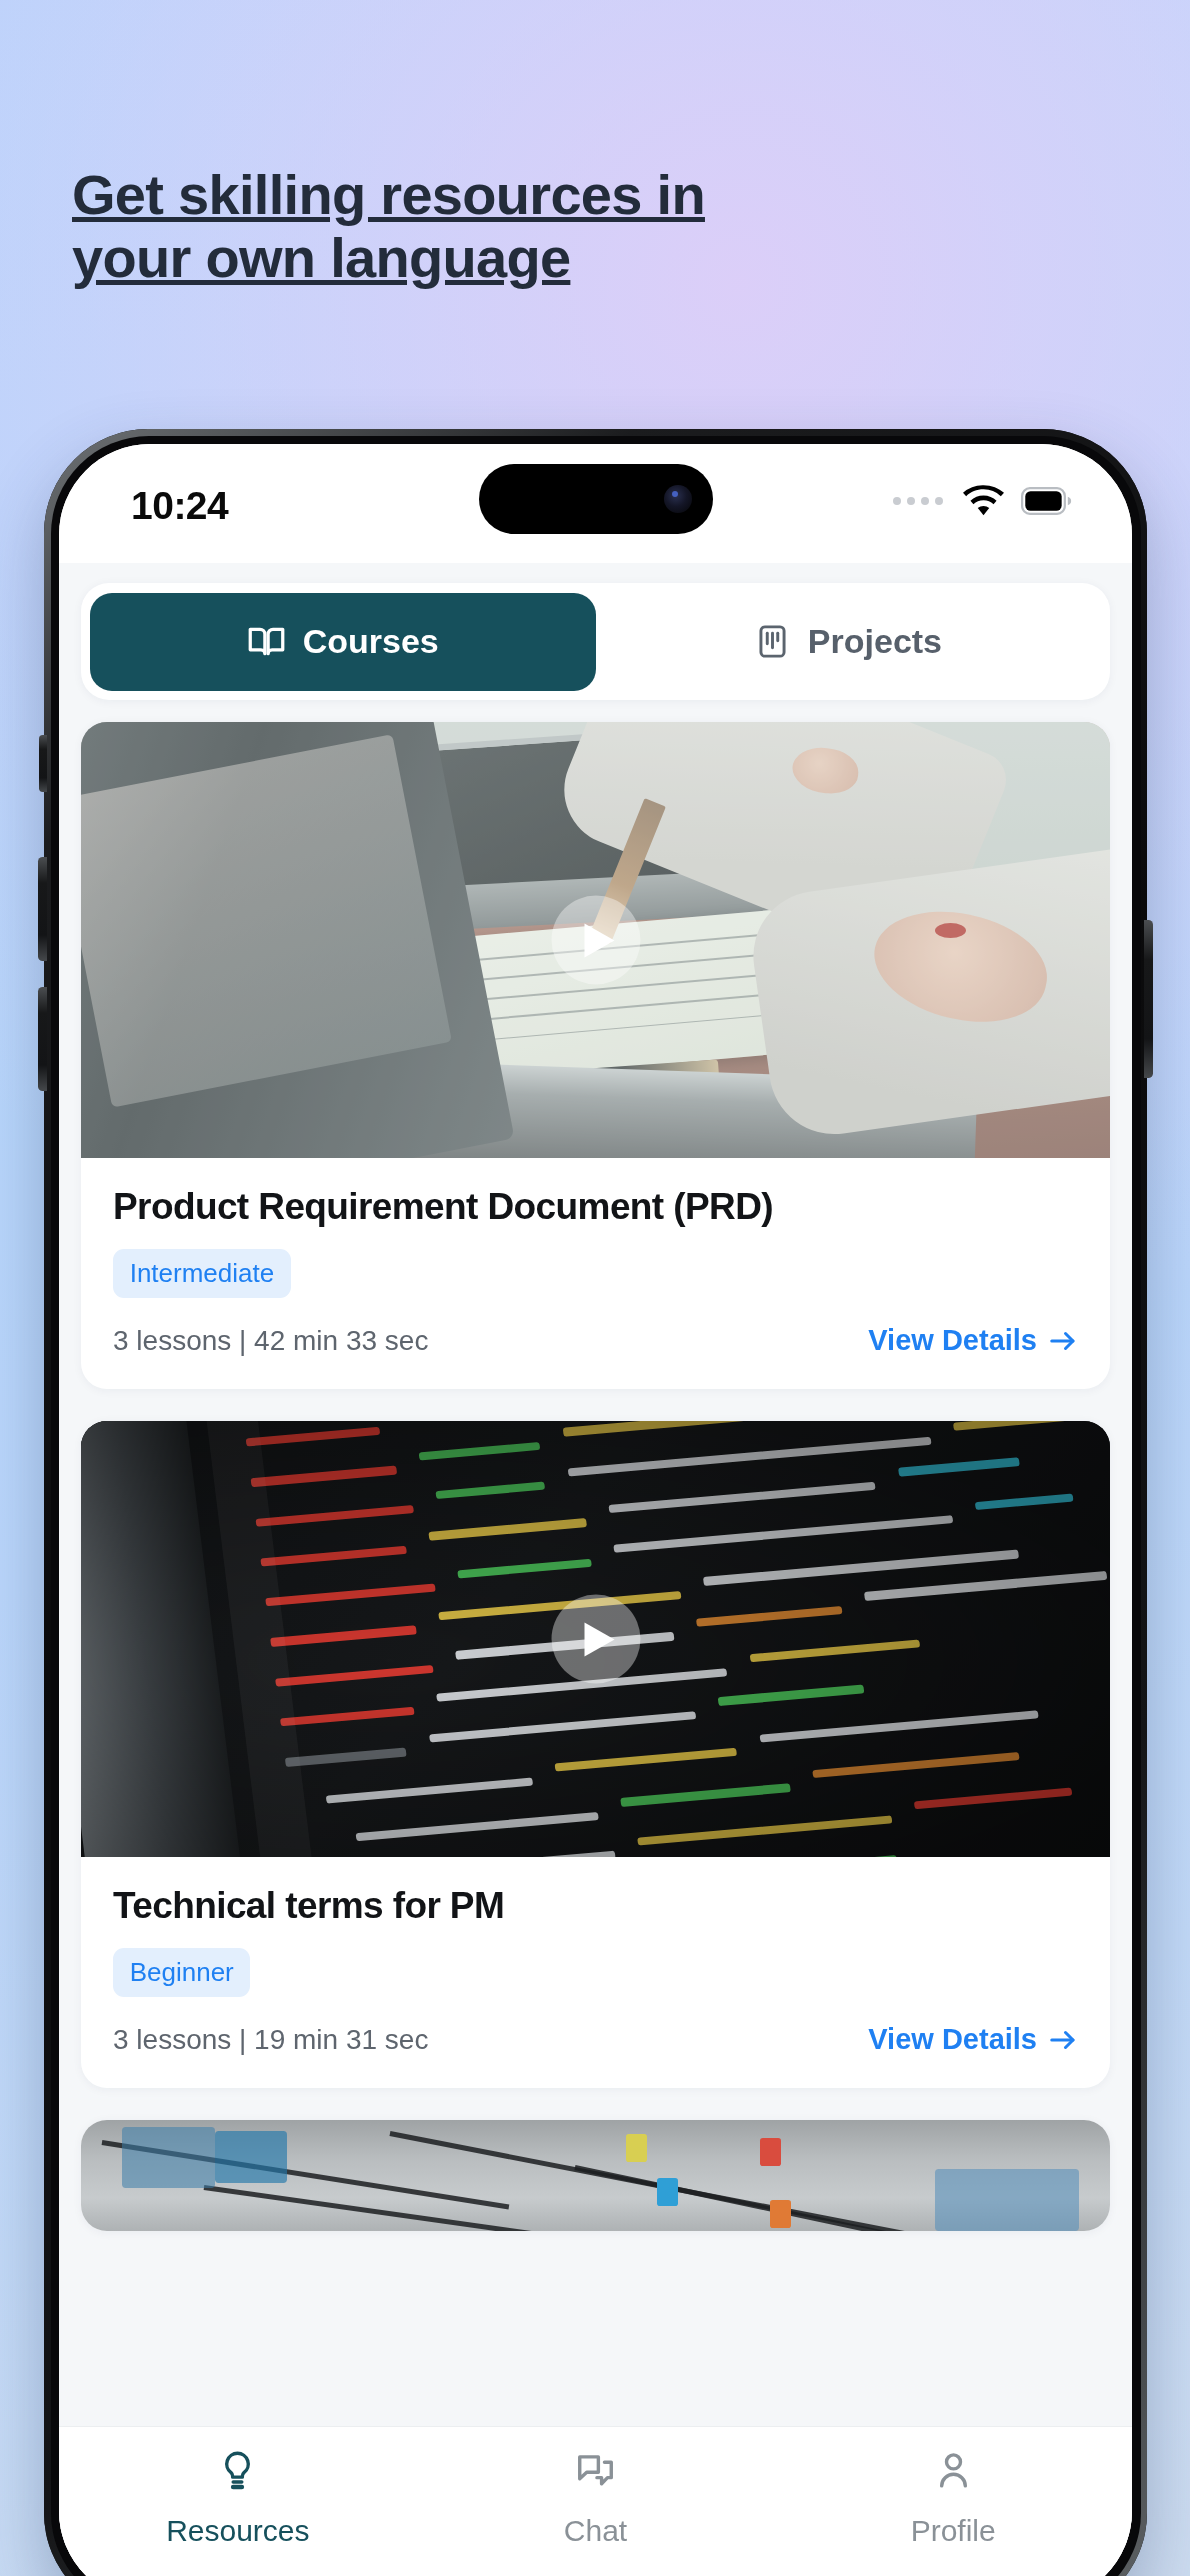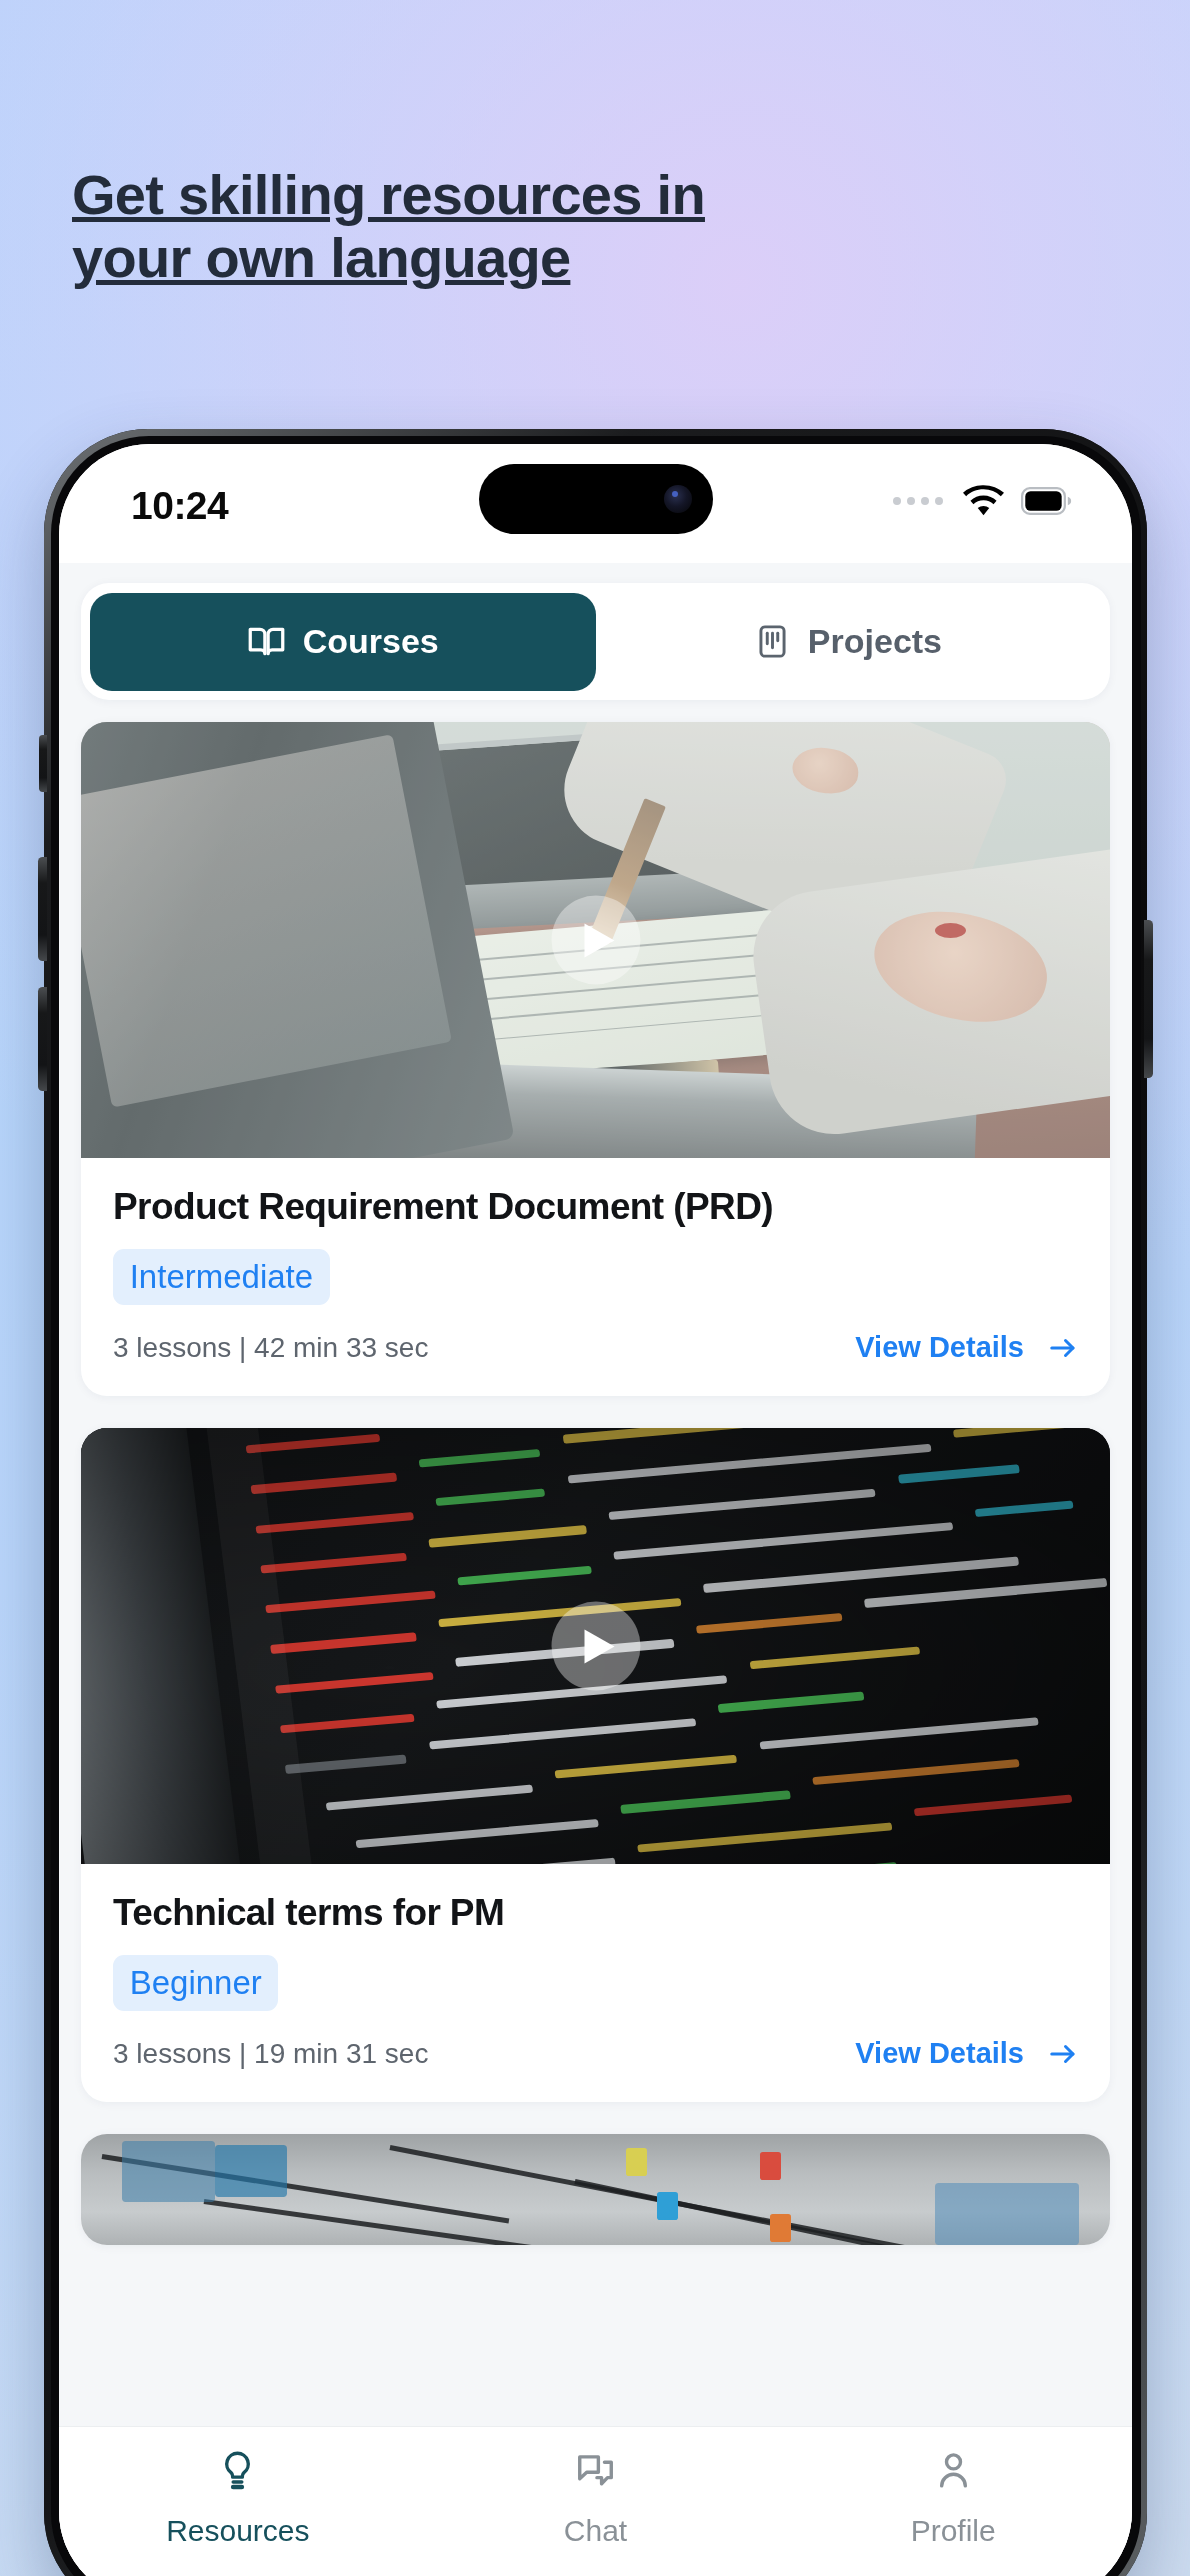--- a/index.html
+++ b/index.html
@@ -192,33 +192,33 @@
     font-size: 37px;
     font-weight: 700;
     color: #121417;
     letter-spacing: -0.6px;
     margin-bottom: 20.4px;
   }
   .badge {
     display: inline-block;
     background: #e3effd;
     color: #1f80f2;
-    font-size: 33px;
+    font-size: 26px;
     font-weight: 500;
     padding: 9.3px 16.7px;
     border-radius: 11px;
     margin-bottom: 26px;
   }
   .crow { display: flex; align-items: center; justify-content: space-between; }
   .cmeta { font-size: 28px; color: #5e656e; }
   .cview {
     font-size: 29px;
     font-weight: 600;
     color: #1f80f2;
-    display: flex; align-items: center; gap: 24px;
+    display: flex; align-items: center; gap: 11px;
     cursor: pointer;
   }
   .cview svg { display:block; }
 
   
   .art { position: absolute; inset: 0; }
 
   
   .art-desk {
     background:

